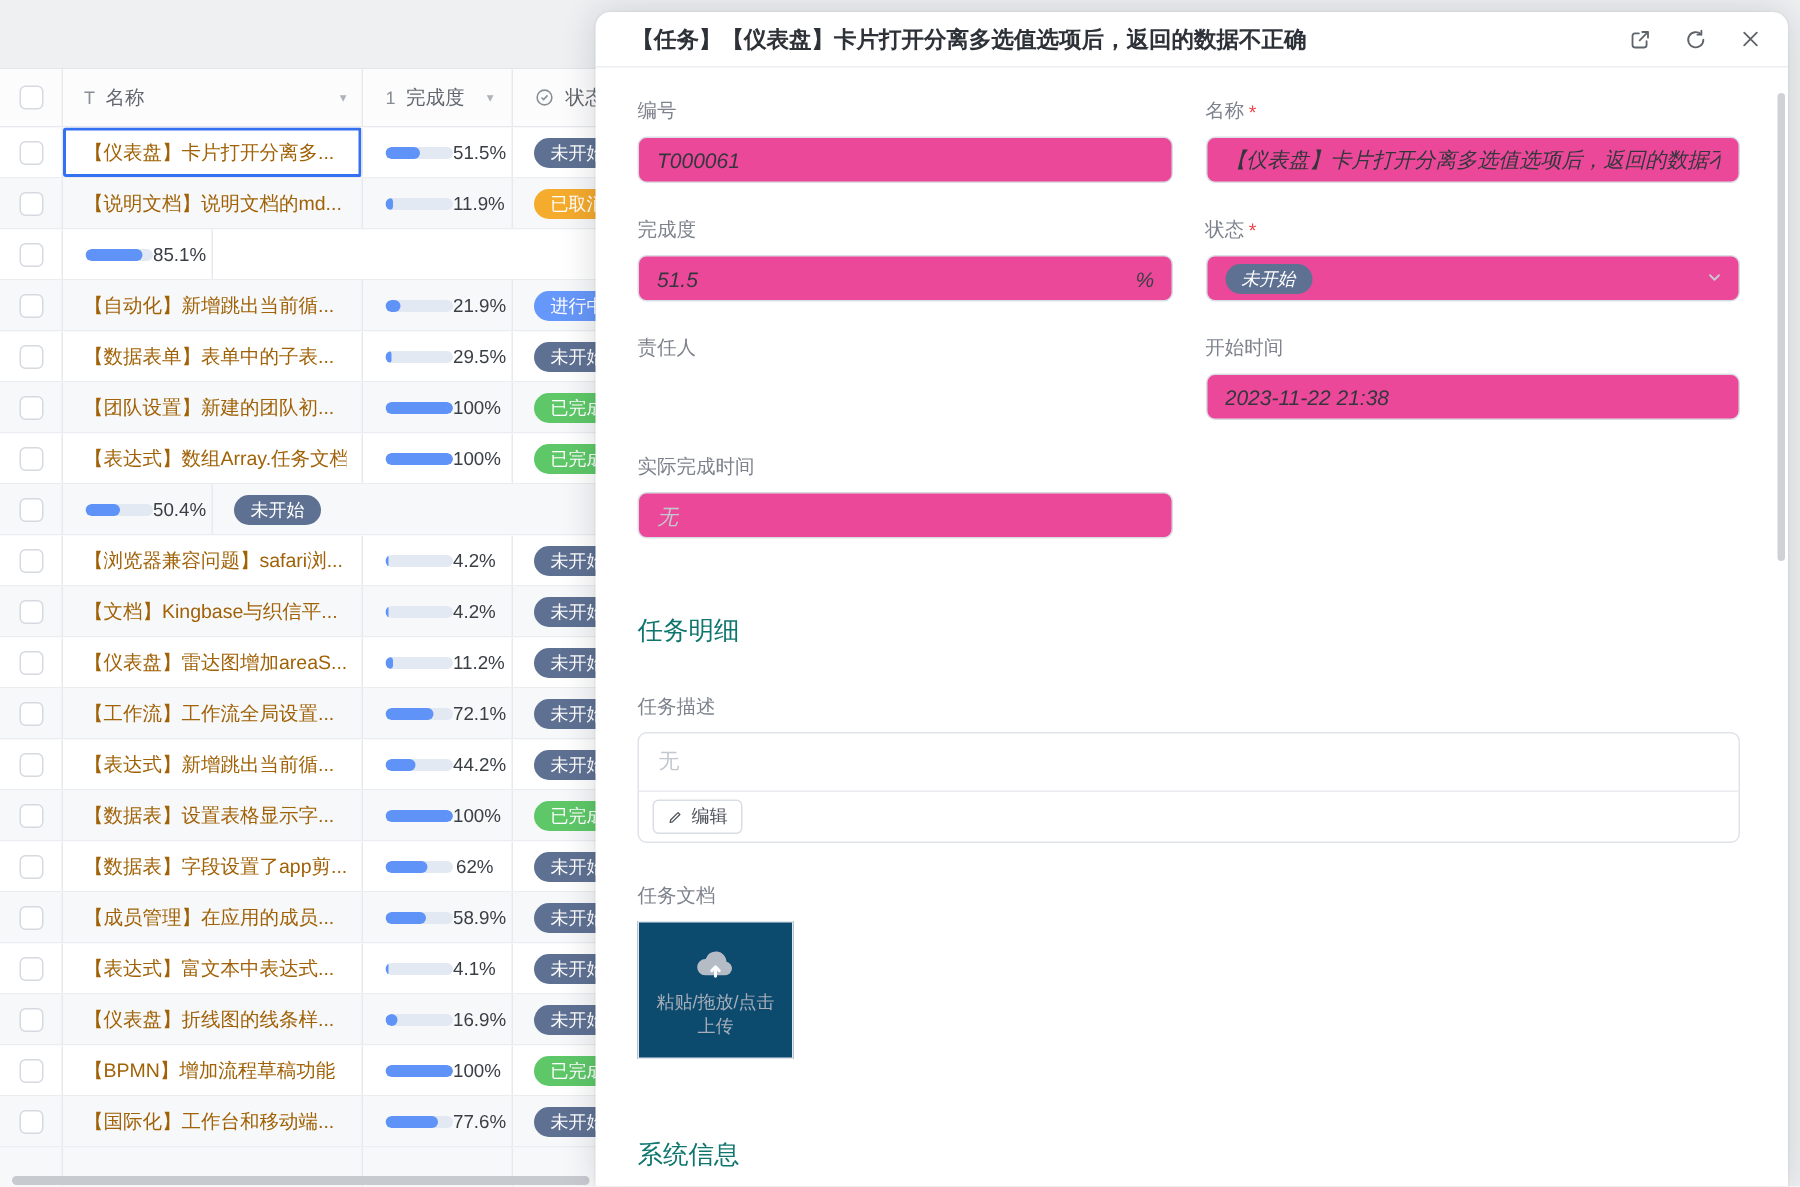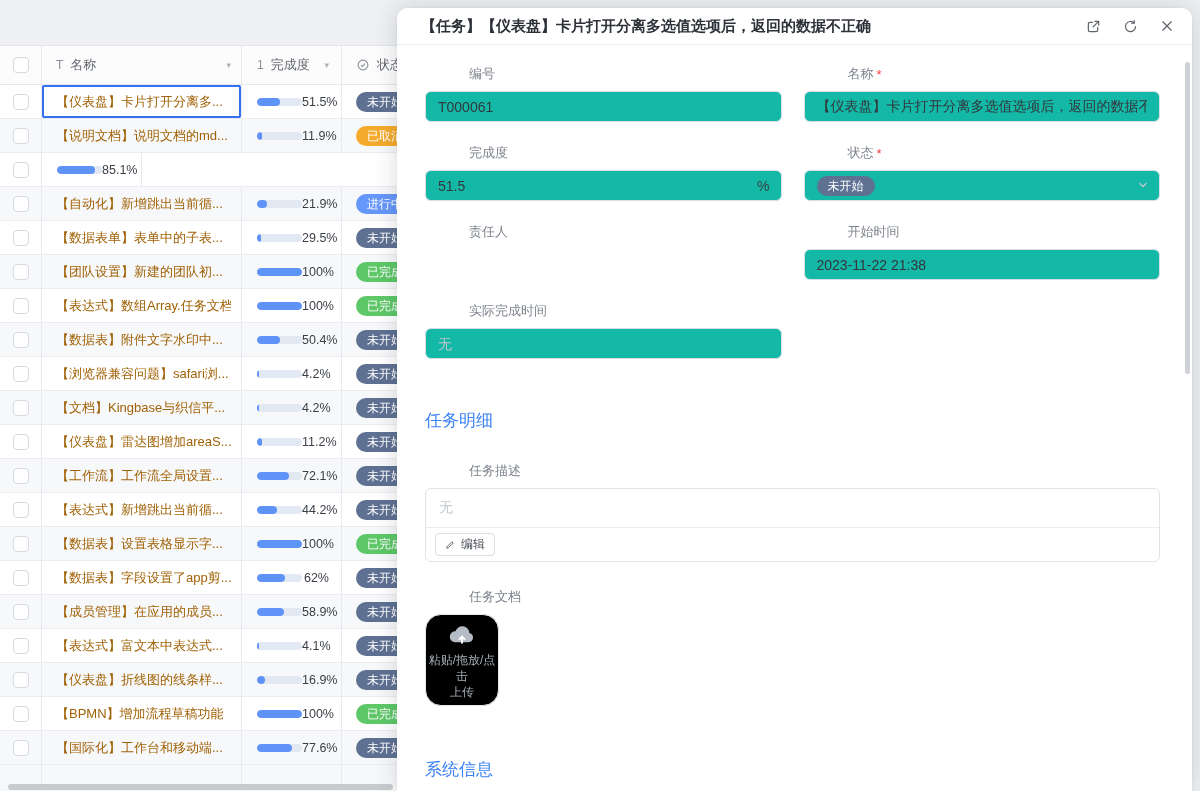--- a/index.html
+++ b/index.html
@@ -41,44 +41,44 @@
     box-shadow:0 0 24px rgba(25,28,35,.16), 0 0 2px rgba(25,28,35,.08);
     overflow:hidden;
   }
   .ptitlebar{ height:37px; display:flex; align-items:center; padding:0 18px 0 24px; border-bottom:1px solid #ecedf0; }
   .ptitle{ font-size:15px; font-weight:600; color:#2d3138; white-space:nowrap; overflow:hidden; flex:1; }
   .pticons{ display:flex; align-items:center; gap:22px; margin-left:16px; }
   .pticons svg{ display:block; cursor:pointer; }
   .pcontent{ padding:20px 32px 0 28px; }
   .fgrid{ display:grid; grid-template-columns:1fr 1fr; column-gap:22px; }
   .field{ margin-bottom:22px; }
-  .flabel{ font-size:13px; color:#7d828c; margin-bottom:8px; display:flex; align-items:center;margin-left:44px; }
+  .flabel{ font-size:13px; color:#7d828c; margin-bottom:8px; display:flex; align-items:center; }
   .req{ color:#ef4444; margin-left:3px; font-size:13px; }
   .finput{
-    height:31px; border:1px solid #d9dde4; border-radius:6px; background:#14b8a6;
+    height:31px; border:1px solid #d9dde4; border-radius:6px; background:#ec4899;
     display:flex; align-items:center; padding:0 12px; font-size:14px; color:#33373d;
-    position:relative; width:100%;
+    position:relative; width:100%;font-style:italic;
   }
   input.finput{ outline:none; font-family:inherit; }
   input.finput::placeholder{ color:#c3c7cf; }
   .suffix{ position:absolute; right:11px; color:#3a3f46; font-size:14px; }
   .selchev{ position:absolute; right:10px; }
   .avatar{ width:22px; height:22px; border-radius:4px; flex:none; margin-right:8px;
     background:linear-gradient(160deg,#9ab564 0%,#c9cf7a 38%,#b99a63 62%,#a5814f 100%); }
   .assignee-name{ font-size:14px; color:#33373d; }
   .rmico{ margin-left:6px; display:flex; }
   .placeholder{ color:#c3c7cf; }
-  .sechead{ font-size:17px; color:#3b82f6; margin:28px 0 0 0; }
+  .sechead{ font-size:17px; color:#0f766e; margin:28px 0 0 0; }
   .descbox{ border:1px solid #dfe3e9; border-radius:6px; margin-top:8px; }
   .desctext{ padding:10px 13px; font-size:14px; min-height:37px; border-bottom:1px solid #e9ebef; }
   .descactions{ padding:5px 9px; }
   .editbtn{ display:inline-flex; align-items:center; gap:5px; height:23px; padding:0 9px;
     border:1px solid #d9dde4; border-radius:4px; background:#fff; font-size:12px; color:#4a4f57; cursor:pointer; font-family:inherit;}
-  .uptile{ width:74px; height:92px; border:1px solid #e3e6eb; border-radius:16px; margin-top:6px;
-    display:flex; flex-direction:column; align-items:center; justify-content:center; cursor:pointer; background:#000000; }
+  .uptile{ width:104px; height:92px; border:1px solid #e3e6eb; border-radius:0; margin-top:6px;
+    display:flex; flex-direction:column; align-items:center; justify-content:center; cursor:pointer; background:#0c4a6e; }
   .uptext{ font-size:12px; color:#a8aeb8; text-align:center; line-height:1.35; margin-top:6px; }
   .vscroll{ position:absolute; right:2px; top:54px; width:5px; height:312px; border-radius:3px; background:#ced1d6; }
   .lbl-row{ margin-top:30px; }
 </style>
 </head>
 <body>
 
 <div style="position:absolute;left:0;top:0;width:1200px;height:40px;"></div>
 
 <div class="table-wrap">
@@ -217,23 +217,20 @@
           </span>
           <span class="pctv">100%</span>
         </div>
         <div class="cell c-status">
           <span class="badge" style="background:#5ec868">已完成</span>
         </div>
       </div>
       <div class="trow">
         <div class="cell c-check">
           <span class="cb"></span>
-        </div>
-        <div class="cell c-name">
-          <span class="nm">【数据表】附件文字水印中...</span>
         </div>
         <div class="cell c-pct">
           <span class="track">
             <span class="fill" style="width:50.4%"></span>
           </span>
           <span class="pctv">50.4%</span>
         </div>
         <div class="cell c-status">
           <span class="badge" style="background:#5f7193">未开始</span>
         </div>

